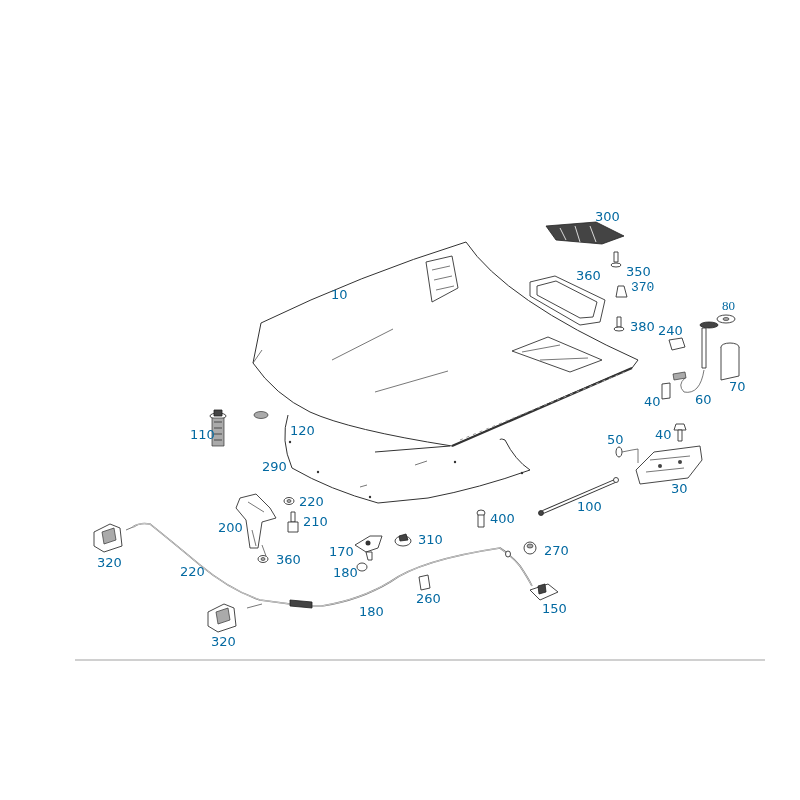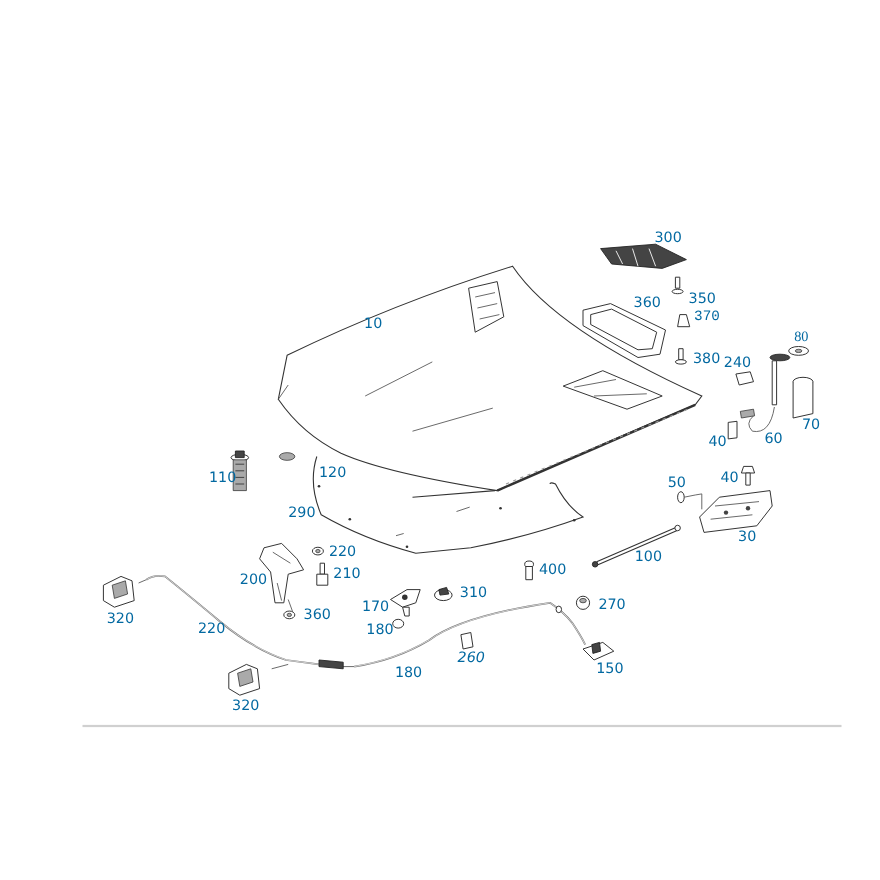--- a/index.html
+++ b/index.html
@@ -231,20 +231,20 @@
 <span class="lbl" style="left:262px;top:460px;">290</span>
 <span class="lbl" style="left:299px;top:495px;">220</span>
 <span class="lbl" style="left:303px;top:515px;">210</span>
 <span class="lbl" style="left:218px;top:521px;">200</span>
 <span class="lbl" style="left:276px;top:553px;">360</span>
 <span class="lbl" style="left:490px;top:512px;">400</span>
 <span class="lbl" style="left:418px;top:533px;">310</span>
 <span class="lbl" style="left:329px;top:545px;">170</span>
 <span class="lbl" style="left:333px;top:566px;">180</span>
 <span class="lbl" style="left:544px;top:544px;">270</span>
-<span class="lbl" style="left:416px;top:592px;font-style:italic;">260</span>
+<span class="lbl" style="left:416px;top:592px;">260</span>
 <span class="lbl" style="left:542px;top:602px;">150</span>
 <span class="lbl" style="left:359px;top:605px;">180</span>
 <span class="lbl" style="left:180px;top:565px;">220</span>
 <span class="lbl" style="left:97px;top:556px;">320</span>
 <span class="lbl" style="left:211px;top:635px;">320</span>
 
 <div class="divider"></div>
 
 </body></html>

